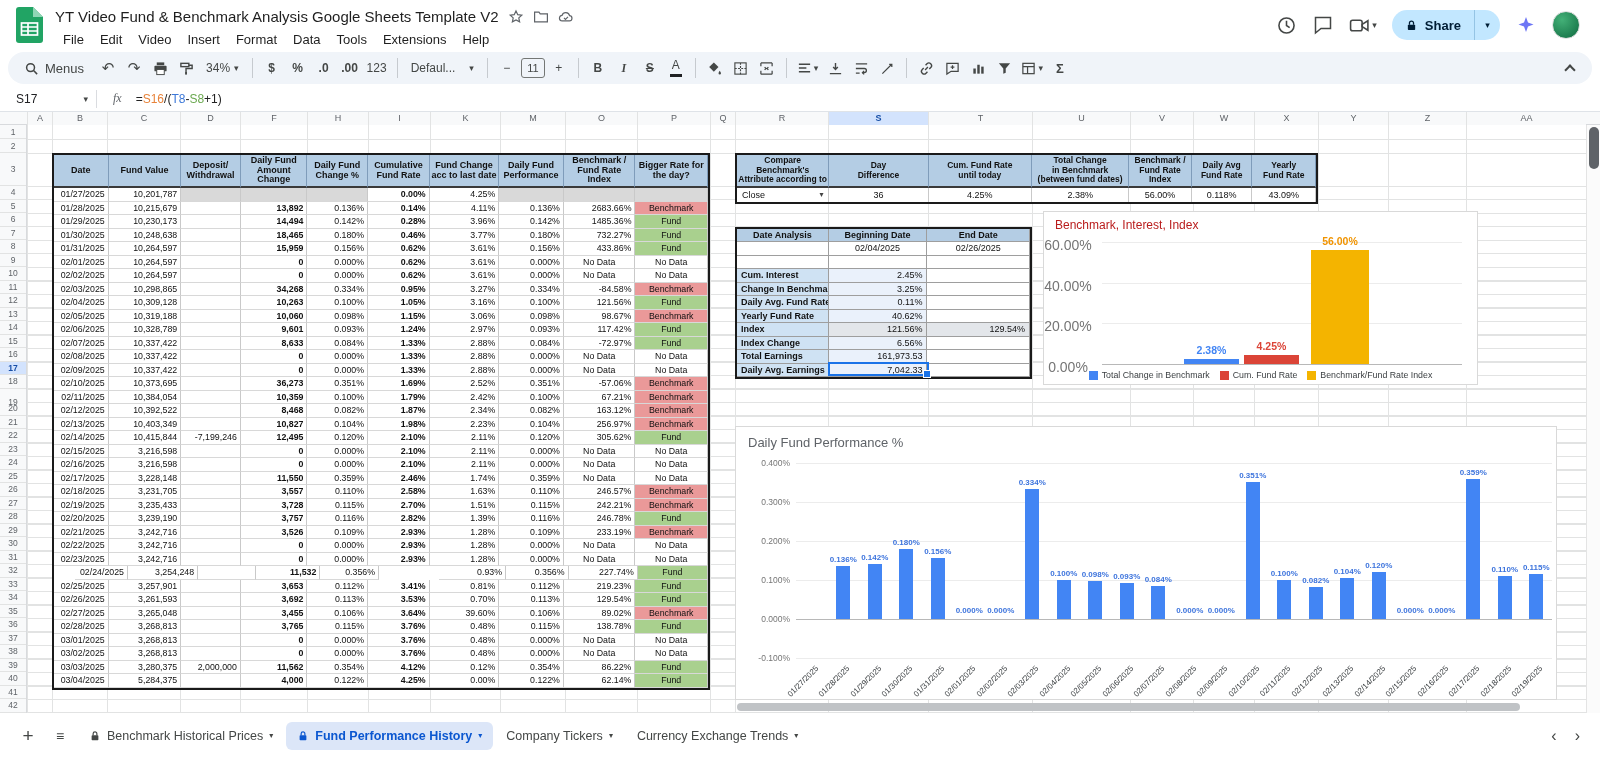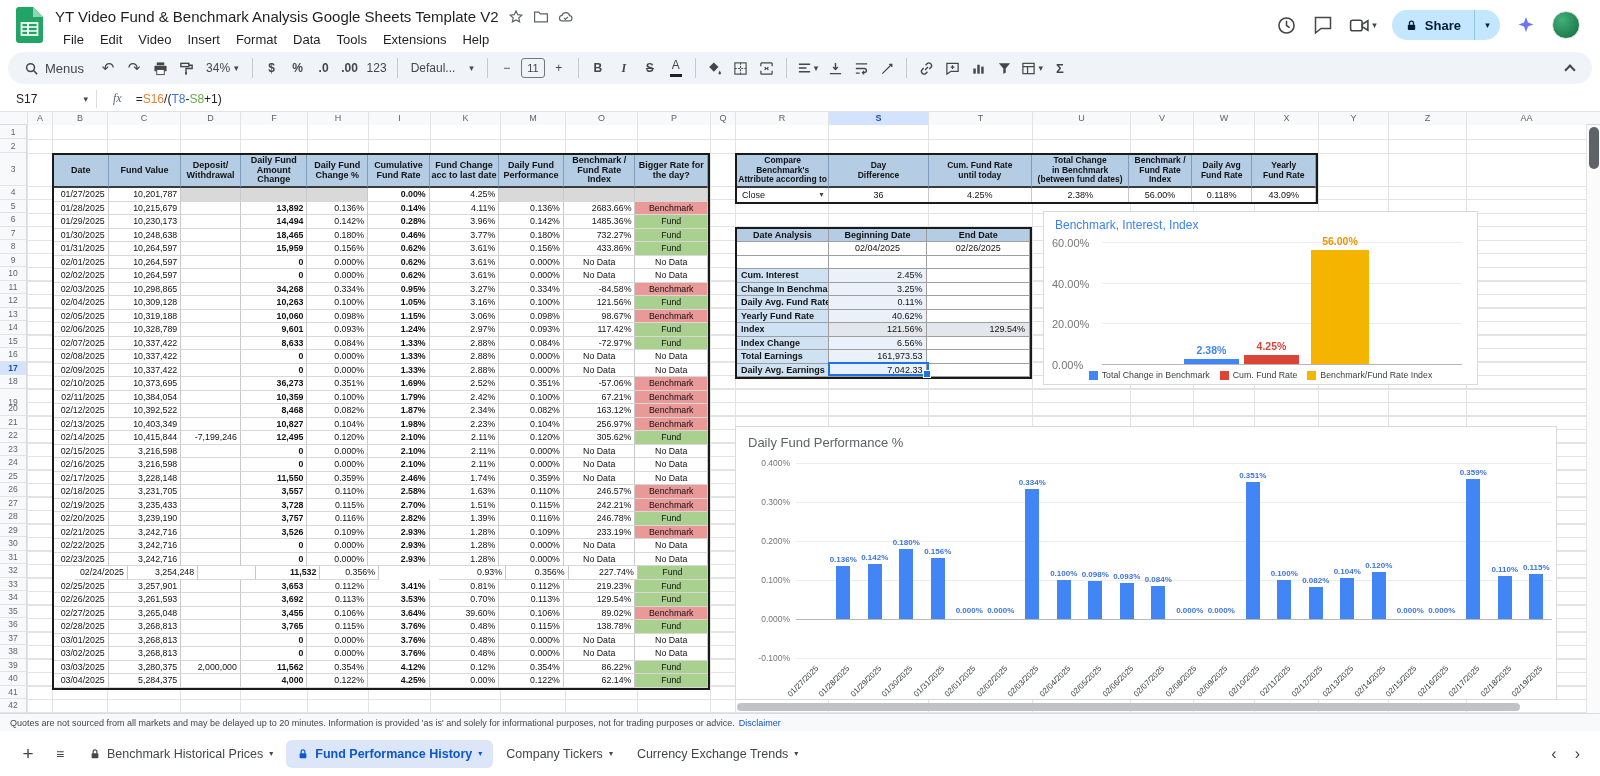--- a/index.html
+++ b/index.html
@@ -91,26 +91,26 @@
   .da-lab{background:#cfe2f3;font-weight:bold}
   .da-val{background:#eaf1fb}
   .shade{background:#e3e6ea}
 
   
   .selbox{position:absolute;left:828px;top:236.5px;width:101px;height:14.5px;border:2px solid #1a73e8;z-index:4;pointer-events:none}
   .selbox::after{content:"";position:absolute;right:-4px;bottom:-4px;width:6px;height:6px;background:#1a73e8;border:1px solid #fff}
 
   
   .chart{position:absolute;background:#fff;border:1px solid #d9d9d9;z-index:3;overflow:hidden}
-  .c-title{position:absolute;left:11px;top:6px;font-size:12px;color:#3b82f6}
+  .c-title{position:absolute;left:11px;top:6px;font-size:12px;color:#b91c1c}
   .c2-title{position:absolute;left:12px;top:8px;font-size:13px;color:#5f6368}
   .c-grid{position:absolute;height:1px;background:#ececec}
   .c-grid.base{background:#b8b8b8}
   .c-bar{position:absolute}
-  .c1-tick{position:absolute;left:8px;width:48px;text-align:left;font-size:11px;color:#757575}
+  .c1-tick{position:absolute;left:0;width:48px;text-align:center;font-size:14px;color:#757575}
   .c1-vlabel{position:absolute;text-align:center;font-size:10.5px;font-weight:bold}
   .c1-legend{position:absolute;left:0;right:0;bottom:4px;display:flex;justify-content:center;gap:10px;align-items:center}
   .leg-item{display:flex;align-items:center;gap:4px;font-size:8.8px;color:#3c4043;white-space:nowrap}
   .leg-sw{width:9px;height:9px;flex:none}
   .c2-tick{position:absolute;left:2px;width:52px;text-align:right;font-size:8.5px;color:#757575}
   .c2-vlabel{position:absolute;font-size:8px;font-weight:bold;text-align:center;width:44px;white-space:nowrap}
   .c2-xlabel{position:absolute;width:60px;text-align:right;font-size:8px;color:#3c4043;transform:rotate(-45deg);transform-origin:100% 0;white-space:nowrap}
 
   
   .vsb{position:absolute;left:1586px;top:0;width:14px;height:588px;background:#fbfbfb;border-left:1px solid #e4e4e4;z-index:6}
@@ -1117,24 +1117,20 @@
           <div class="c-bar" style="left: 761.75px; top: 149.1px; width: 14px; height: 42.9px; background: rgb(66, 133, 244);"></div>
           <div class="c2-vlabel" style="left: 746.75px; top: 138.1px; color: rgb(61, 116, 221);">0.110%</div>
           <div class="c2-xlabel" style="left: 710.75px; top: 237px;">02/18/2025</div>
           <div class="c-bar" style="left: 793.25px; top: 147.15px; width: 14px; height: 44.85px; background: rgb(66, 133, 244);"></div>
           <div class="c2-vlabel" style="left: 778.25px; top: 136.15px; color: rgb(61, 116, 221);">0.115%</div>
           <div class="c2-xlabel" style="left: 742.25px; top: 237px;">02/19/2025</div>
         </div>
       </div>
   </div>
 
-  <div class="statusbar">
-    <span>Quotes are not sourced from all markets and may be delayed up to 20 minutes. Information is provided 'as is' and solely for informational purposes, not for trading purposes or advice.</span>
-    <a href="#">Disclaimer</a>
-  </div>
 
   <div class="tabbar">
     <span class="tb-add">+</span>
     <span class="tb-all">≡</span>
     <div id="tabs" style="display:flex;align-items:center;gap:2px">
         <div class="tab">
           <span style="display: inline-flex;">
             <svg width="12" height="12" viewBox="0 0 16 16" fill="none" stroke="currentColor" stroke-width="1.6">
               <rect x="3.5" y="7" width="9" height="6.5" rx="1" fill="currentColor" stroke="none"></rect>
               <path d="M5.5 7.2V5a2.5 2.5 0 0 1 5 0v2.2"></path>

